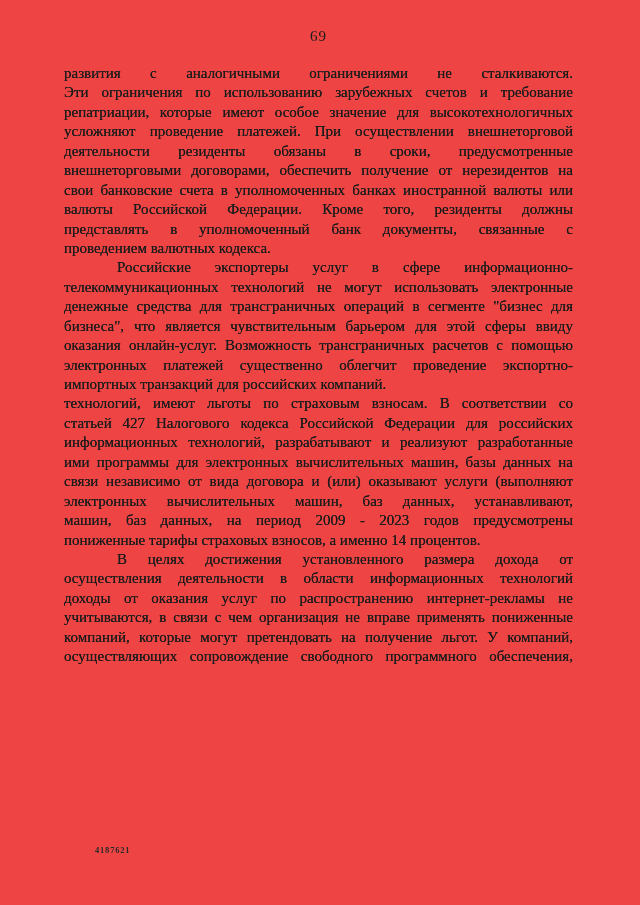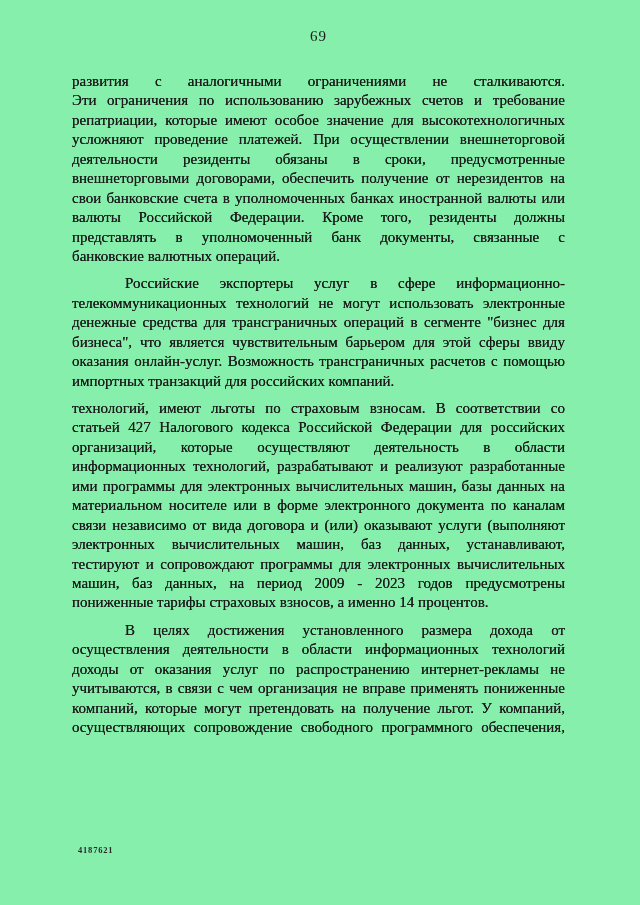--- a/index.html
+++ b/index.html
@@ -5,21 +5,21 @@
   * { margin: 0; padding: 0; box-sizing: border-box; }
   html, body { width: 640px; height: 905px; }
   body {
     font-family: "Liberation Serif", "DejaVu Serif", serif;
     background: #e8e8e8;
   }
   .page {
     position: relative;
     width: 640px;
     height: 905px;
-    background: #86efac;
+    background: #ef4444;
     color: #1c1c1c;
     overflow: hidden;
   }
   .page-number {
     position: absolute;
     top: 28px;
     left: 64px;
     width: 509px;
     text-align: center;
     font-size: 15px;
@@ -29,33 +29,33 @@
   .text-block {
     position: absolute;
     top: 64px;
     left: 64px;
     width: 509px;
     font-size: 15px;
     line-height: 19.45px;
     color: #1c1c1c;
     text-shadow: 0 0 0.4px currentColor; 
   }
-  .paragraph { margin: 8px; }
+  .paragraph { margin: 0; }
   .line {
     text-align: justify;
     text-align-last: justify;
     height: 19.45px;
     overflow: visible;
   }
   .line.para-last { text-align-last: left; }
   .line.indent { text-indent: 53px; }
   .footer-code {
     position: absolute;
     top: 845px;
-    left: 78px;
+    left: 95px;
     font-size: 8.5px;
     letter-spacing: 0.8px;
     font-weight: bold;
     color: #2a2a2a;
   }
 </style>
 </head>
 <body>
 
 <div class="page">
@@ -65,40 +65,38 @@
       <div class="paragraph">
         <div class="line">развития с аналогичными ограничениями не сталкиваются.</div>
         <div class="line">Эти ограничения по использованию зарубежных счетов и требование</div>
         <div class="line">репатриации, которые имеют особое значение для высокотехнологичных</div>
         <div class="line">усложняют проведение платежей. При осуществлении внешнеторговой</div>
         <div class="line">деятельности резиденты обязаны в сроки, предусмотренные</div>
         <div class="line">внешнеторговыми договорами, обеспечить получение от нерезидентов на</div>
         <div class="line">свои банковские счета в уполномоченных банках иностранной валюты или</div>
         <div class="line">валюты Российской Федерации. Кроме того, резиденты должны</div>
         <div class="line">представлять в уполномоченный банк документы, связанные с</div>
-        <div class="line para-last">банковские валютных операций.</div>
+        <div class="line para-last">проведением валютных кодекса.</div>
       </div>
       <div class="paragraph">
         <div class="line indent">Российские экспортеры услуг в сфере информационно-</div>
         <div class="line">телекоммуникационных технологий не могут использовать электронные</div>
         <div class="line">денежные средства для трансграничных операций в сегменте "бизнес для</div>
         <div class="line">бизнеса", что является чувствительным барьером для этой сферы ввиду</div>
         <div class="line">оказания онлайн-услуг. Возможность трансграничных расчетов с помощью</div>
+        <div class="line">электронных платежей существенно облегчит проведение экспортно-</div>
         <div class="line para-last">импортных транзакций для российских компаний.</div>
       </div>
       <div class="paragraph">
         <div class="line">технологий, имеют льготы по страховым взносам. В соответствии со</div>
         <div class="line">статьей 427 Налогового кодекса Российской Федерации для российских</div>
-        <div class="line">организаций, которые осуществляют деятельность в области</div>
         <div class="line">информационных технологий, разрабатывают и реализуют разработанные</div>
         <div class="line">ими программы для электронных вычислительных машин, базы данных на</div>
-        <div class="line">материальном носителе или в форме электронного документа по каналам</div>
         <div class="line">связи независимо от вида договора и (или) оказывают услуги (выполняют</div>
         <div class="line">электронных вычислительных машин, баз данных, устанавливают,</div>
-        <div class="line">тестируют и сопровождают программы для электронных вычислительных</div>
         <div class="line">машин, баз данных, на период 2009 - 2023 годов предусмотрены</div>
         <div class="line para-last">пониженные тарифы страховых взносов, а именно 14 процентов.</div>
       </div>
       <div class="paragraph">
         <div class="line indent">В целях достижения установленного размера дохода от</div>
         <div class="line">осуществления деятельности в области информационных технологий</div>
         <div class="line">доходы от оказания услуг по распространению интернет-рекламы не</div>
         <div class="line">учитываются, в связи с чем организация не вправе применять пониженные</div>
         <div class="line">компаний, которые могут претендовать на получение льгот. У компаний,</div>
         <div class="line">осуществляющих сопровождение свободного программного обеспечения,</div>

